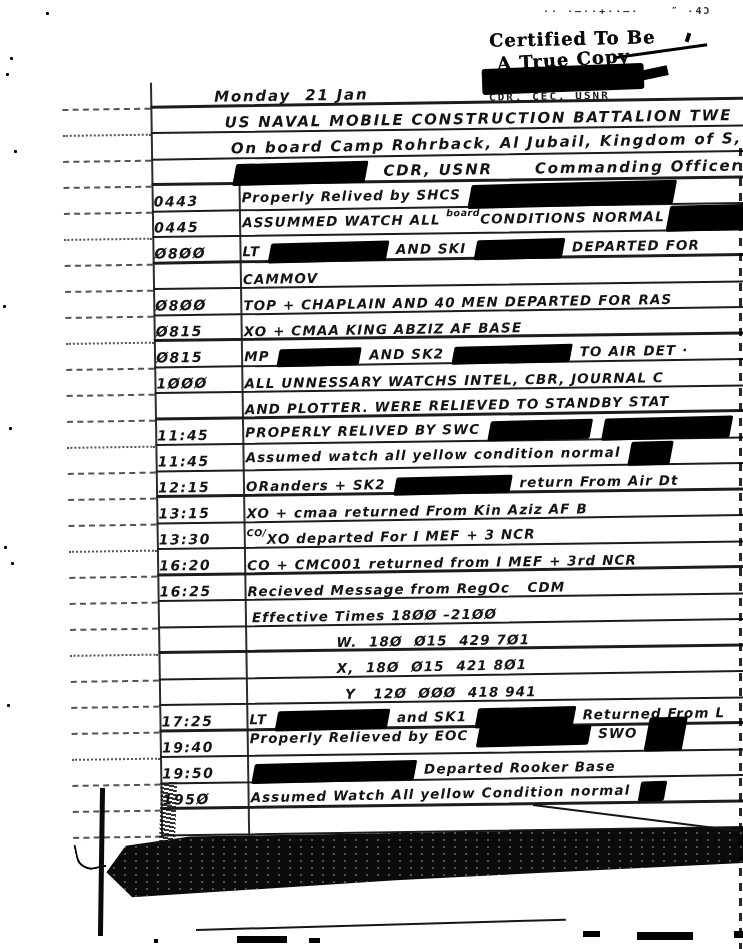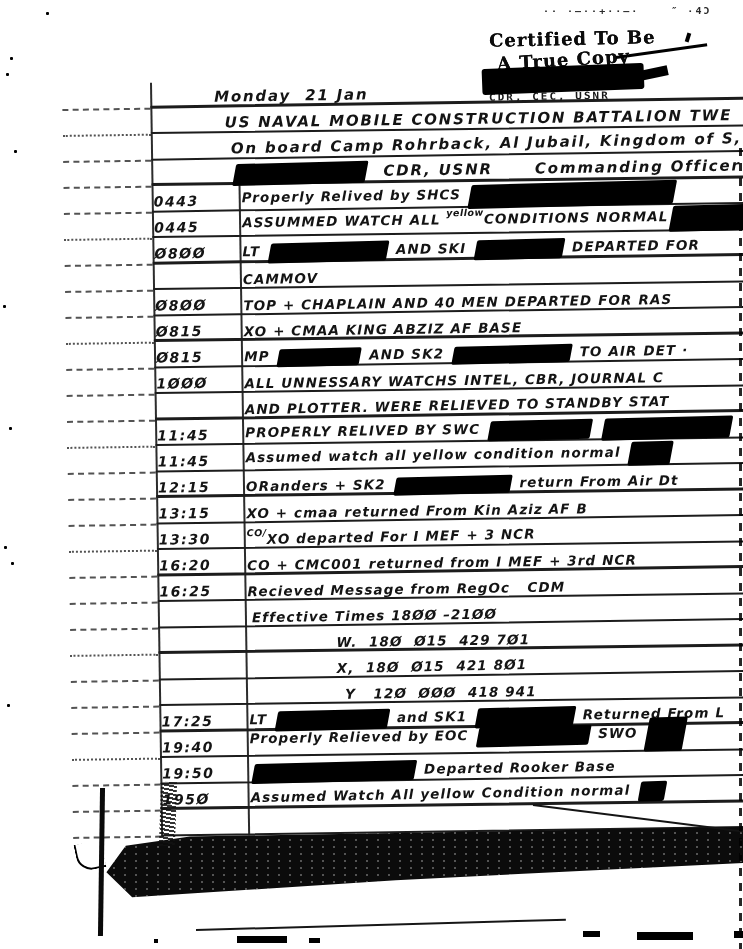--- a/index.html
+++ b/index.html
@@ -113,21 +113,21 @@
       <div class="row">
         <div class="rule-left"></div>
         <div class="rule-main"></div>
         <span class="time">0443</span>
         <div class="content" style="left: 240px;"><span class="txt">Properly Relived by SHCS </span><span class="redact" style="width: 205px; height: 24px;"></span></div>
       </div>
       <div class="row">
         <div class="rule-left"></div>
         <div class="rule-main"></div>
         <span class="time">0445</span>
-        <div class="content" style="left: 240px;"><span class="txt">ASSUMMED WATCH ALL </span><span class="sup">yellow</span><span class="txt">CONDITIONS NORMAL</span><span class="redact" style="width: 150px; height: 26px;"></span></div>
+        <div class="content" style="left: 240px;"><span class="txt">ASSUMMED WATCH ALL </span><span class="sup">board</span><span class="txt">CONDITIONS NORMAL</span><span class="redact" style="width: 150px; height: 26px;"></span></div>
       </div>
       <div class="row">
         <div class="rule-left"></div>
         <div class="rule-main"></div>
         <span class="time">Ø8ØØ</span>
         <div class="content" style="left: 240px;"><span class="txt">LT </span><span class="redact" style="width: 118px; height: 20px;"></span><span class="txt"> AND SKI </span><span class="redact" style="width: 88px; height: 20px;"></span><span class="txt"> DEPARTED FOR</span></div>
       </div>
       <div class="row">
         <div class="rule-left"></div>
         <div class="rule-main"></div>

